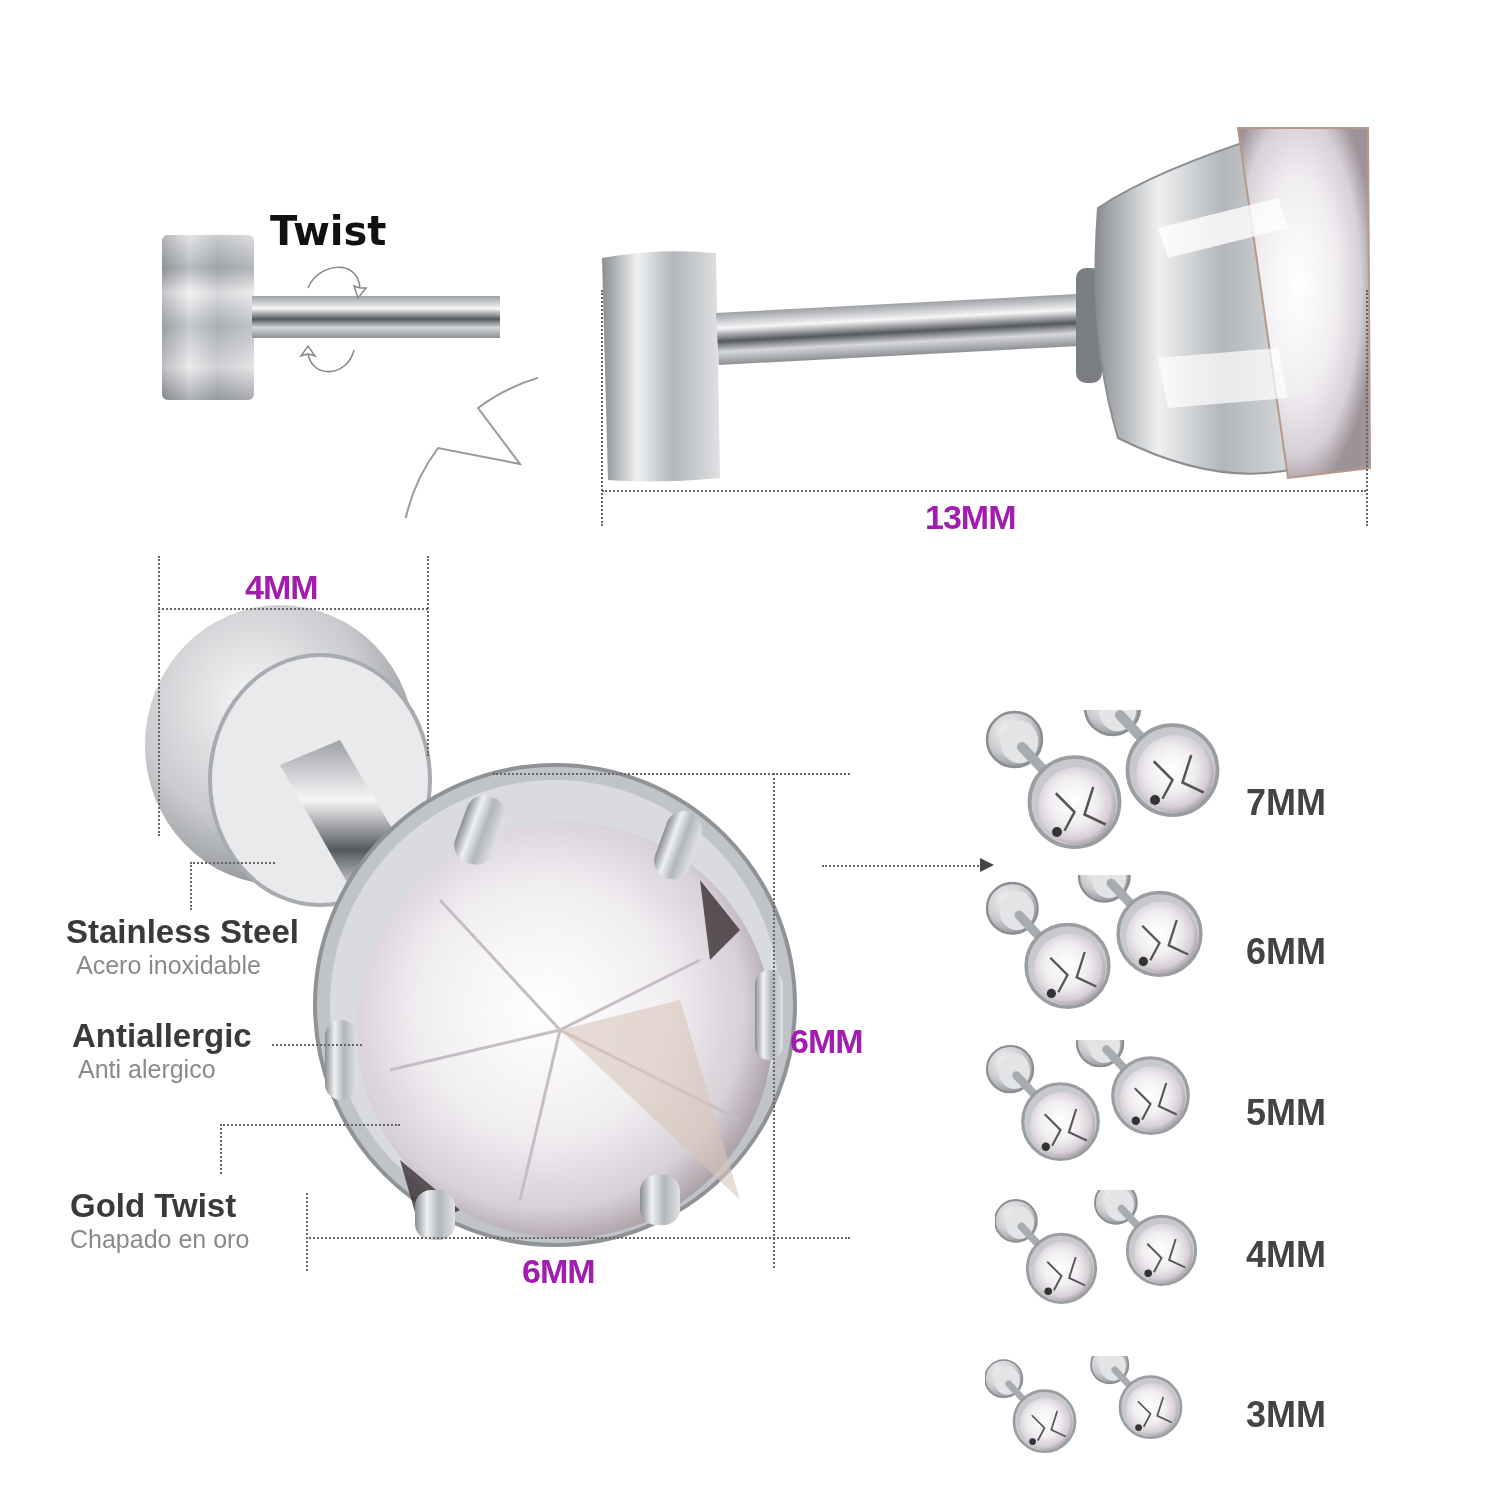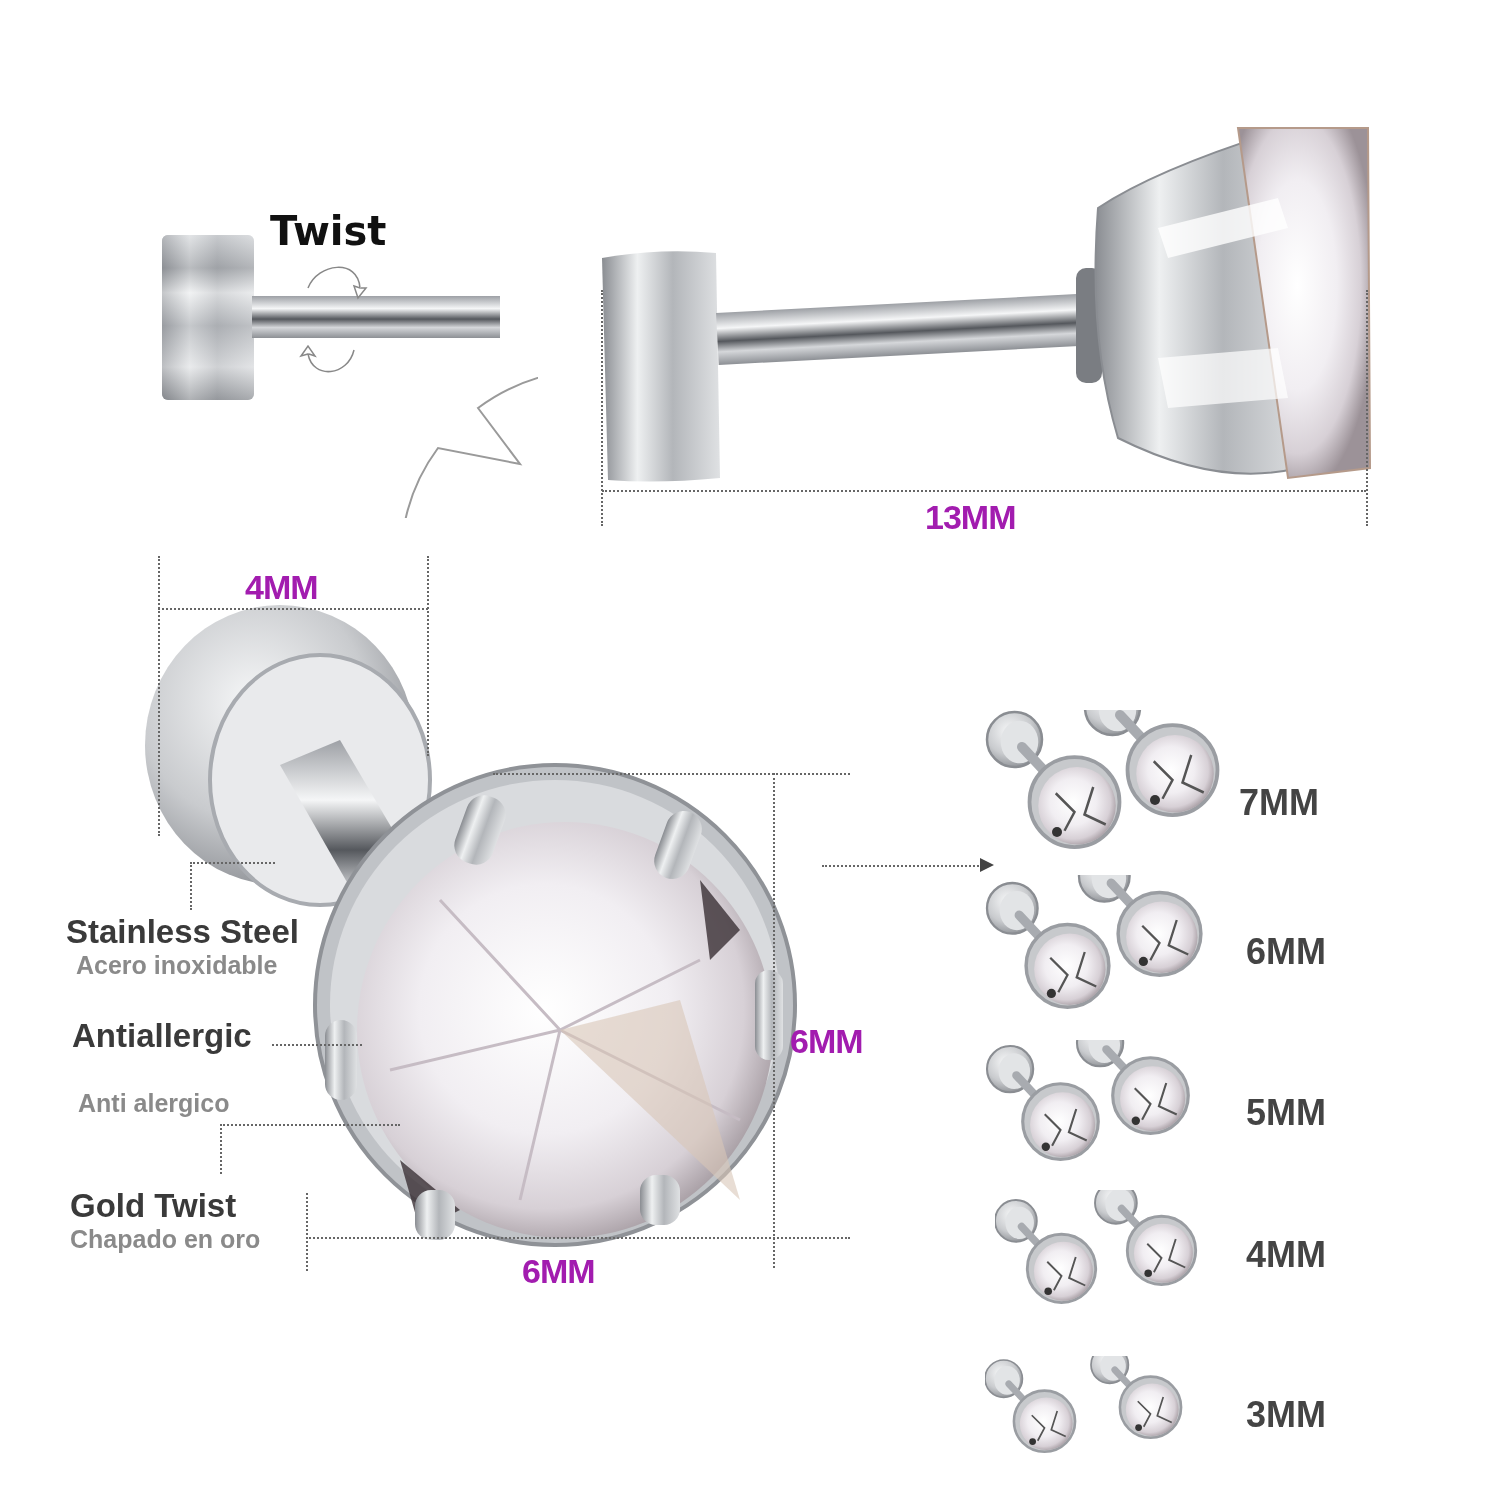--- a/index.html
+++ b/index.html
@@ -2,21 +2,21 @@
 <html><head>
 <meta charset="utf-8">
 <style>
   html,body{margin:0;padding:0;background:#fff;}
   body{width:1500px;height:1500px;position:relative;overflow:hidden;font-family:"Liberation Sans",sans-serif;}
   .abs{position:absolute;}
   .dim{color:#a21caf;font-weight:bold;font-size:34px;letter-spacing:-1px;font-family:"Liberation Sans",sans-serif;}
   .dash-h{position:absolute;height:0;border-top:2px dotted #666;}
   .dash-v{position:absolute;width:0;border-left:2px dotted #666;}
   .feat-title{color:#3a3a3a;font-weight:bold;font-size:33px;font-family:"Liberation Sans",sans-serif;}
-  .feat-sub{color:#8a8a8a;font-weight:bold;font-size:25px;font-family:"Liberation Sans",sans-serif;}
+  .feat-sub{color:#8a8a8a;font-weight:normal;font-size:25px;font-family:"Liberation Sans",sans-serif;}
   .size-label{color:#444;font-weight:bold;font-size:36px;font-family:"Liberation Sans",sans-serif;}
   .twist{font-family:"DejaVu Sans",sans-serif;font-weight:bold;font-size:40px;color:#111;}
   svg{display:block;}
 </style>
 </head>
 <body>
 
 <svg width="0" height="0" style="position:absolute">
   <defs>
     <linearGradient id="metalV" x1="0" y1="0" x2="0" y2="1">
@@ -134,40 +134,40 @@
 <div class="dash-v" style="left:190px;top:862px;height:48px;"></div>
 <div class="dash-h" style="left:190px;top:862px;width:85px;"></div>
 <div class="abs" style="left:66px;top:913px;">
   <div class="feat-title">Stainless Steel</div>
   <div class="feat-sub" style="margin-left:10px;">Acero inoxidable</div>
 </div>
 
 <div class="dash-h" style="left:272px;top:1044px;width:90px;"></div>
 <div class="abs" style="left:72px;top:1017px;">
   <div class="feat-title">Antiallergic</div>
-  <div class="feat-sub" style="margin-left:6px;margin-top:34px;">Anti alergico</div>
+  <div class="feat-sub" style="margin-left:6px;">Anti alergico</div>
 </div>
 
 <div class="dash-h" style="left:220px;top:1124px;width:180px;"></div>
 <div class="dash-v" style="left:220px;top:1124px;height:50px;"></div>
 <div class="abs" style="left:70px;top:1187px;">
   <div class="feat-title">Gold Twist</div>
   <div class="feat-sub">Chapado en oro</div>
 </div>
 
 <div class="abs" style="left:985px;top:710px;width:380px;height:140px;">
   <svg width="260" height="140" viewBox="0 0 260 140">
     <g transform="translate(2,2) scale(1.25)">
         <use href="#mini-stud"></use>
       </g>
     <g transform="translate(100,-30) scale(1.25)">
         <use href="#mini-stud"></use>
       </g>
   </svg>
-  <div class="abs size-label" style="left:254px;top:72px;">7MM</div>
+  <div class="abs size-label" style="left:261px;top:72px;">7MM</div>
 </div>
 <div class="abs" style="left:985px;top:875px;width:380px;height:140px;">
   <svg width="260" height="140" viewBox="0 0 260 140">
     <g transform="translate(2,8) scale(1.15)">
         <use href="#mini-stud"></use>
       </g>
     <g transform="translate(94,-24) scale(1.15)">
         <use href="#mini-stud"></use>
       </g>
   </svg>

